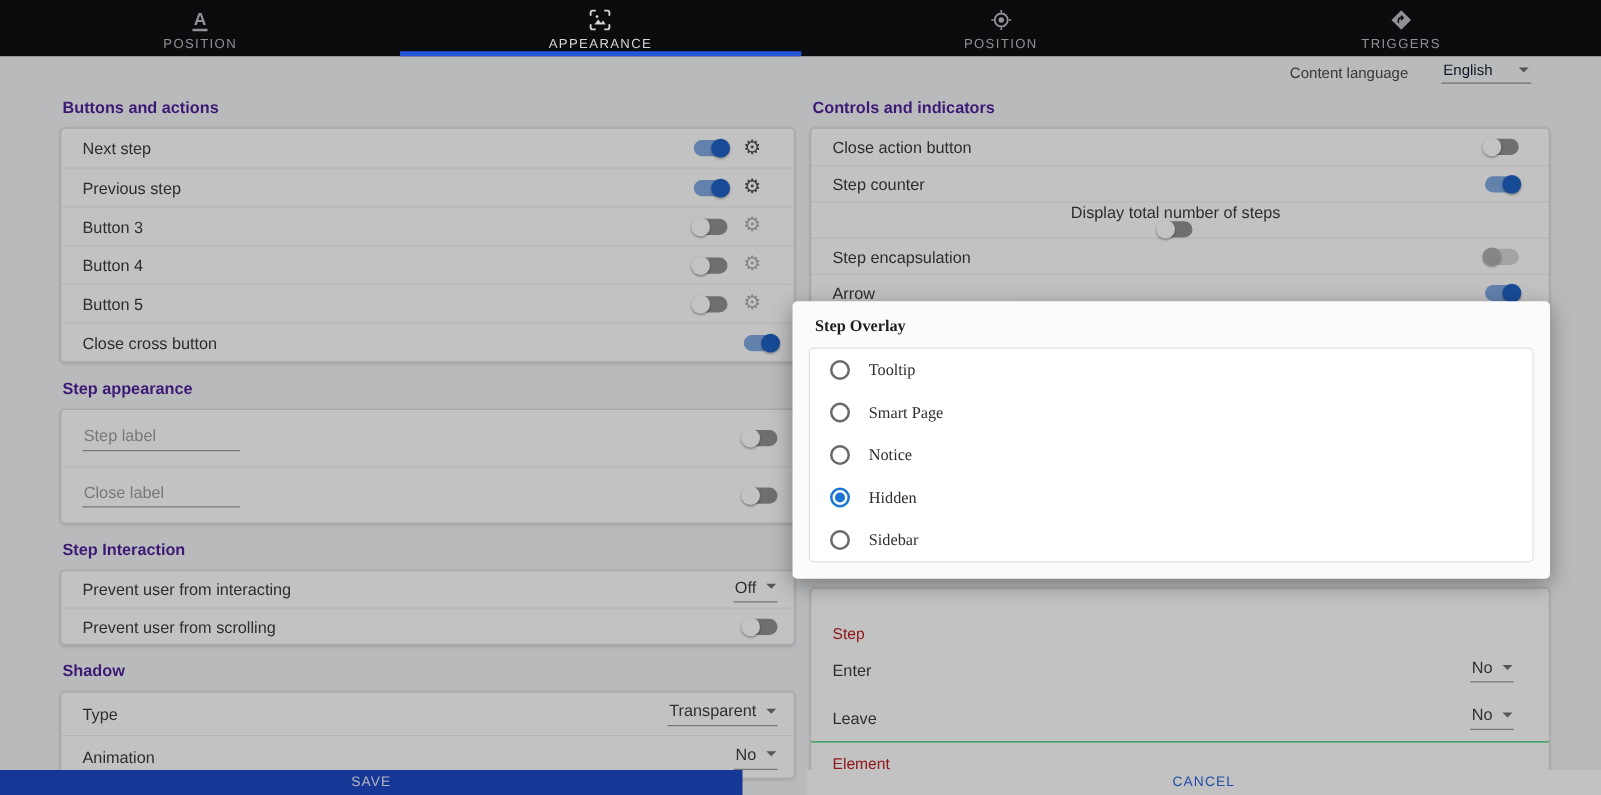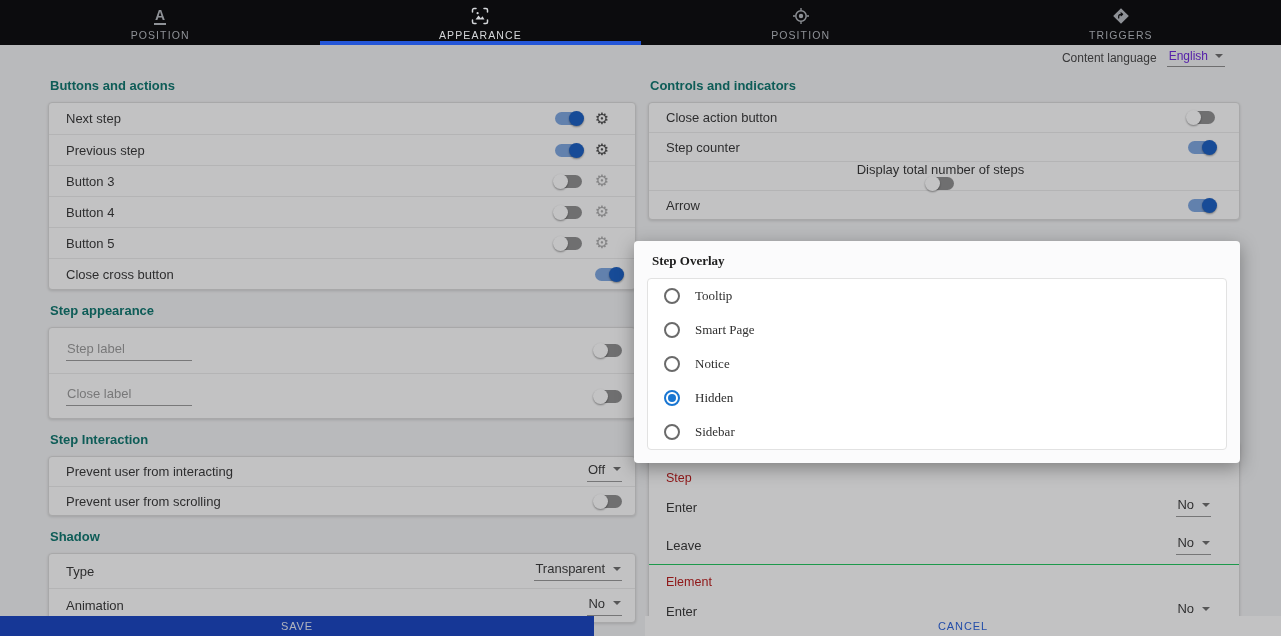--- a/index.html
+++ b/index.html
@@ -25,29 +25,29 @@
   .tab-label{ font-size:10.5px; letter-spacing:1.1px; }
   .tab[data-active="true"]{ color:#d4d6d9; }
   .tab-indicator{ display:none; position:absolute; left:0; right:0; bottom:0; height:4px; background:#2456d8; }
   .tab[data-active="true"] .tab-indicator{ display:block; }
   .tab-icon{ height:18px; display:flex; align-items:flex-end; justify-content:center; }
   .ticon-a{ font-size:14px; font-weight:bold; border-bottom:2px solid currentColor; padding:0 1px 1px; line-height:1; }
   .tab-icon svg{ display:block; }
 
   
   .lang-bar{ position:absolute; top:49px; right:56px; z-index:1; font-size:12px; color:#474747; display:flex; align-items:center; }
-  .lang-value{ margin-left:10px; border-bottom:1px solid #8d8d8d; padding:0 2px 3px; display:inline-flex; align-items:center; gap:7px; cursor:pointer; color:#6d28d9;}
+  .lang-value{ margin-left:26px; border-bottom:1px solid #8d8d8d; padding:0 2px 3px; display:inline-flex; align-items:center; gap:21px; cursor:pointer; color:#0f172a;}
 
   
   .caret{ width:0; height:0; border-left:4px solid transparent; border-right:4px solid transparent; border-top:4.5px solid #6d6d6d; display:inline-block; }
   .col{ position:absolute; top:78px; }
   .col-left{ left:48px; width:588px; }
   .col-right{ left:648px; width:592px; }
   .section{ margin-bottom:13px; }
-  .section-title{ font-size:13px; font-weight:bold; color:#0f766e; margin:0 0 9px 2px; }
+  .section-title{ font-size:13px; font-weight:bold; color:#4c1d95; margin:0 0 9px 2px; }
   .card{
     background:#fcfcfc; border:1px solid #d9d9d9; border-radius:4px;
     box-shadow:0 1px 3px rgba(0,0,0,0.14);
   }
   .row{ display:flex; align-items:center; padding:0 26px 0 17px; border-top:1px solid #e9e9e9; }
   .row:first-child{ border-top:none; }
   .row-label{ flex:1; font-size:13px; color:#383838; }
   .rows-31 .row{ height:31px; }
   .rows-29 .row{ height:29px; }
   .rows-34 .row{ height:34px; }
@@ -299,20 +299,27 @@
             <span class="knob"></span>
           </span>
       </div>
       <div class="row no-gear" style="padding-right:24px;flex-direction:column;" data-state="off">
         <span class="row-label">Display total number of steps</span>
         <span class="toggle">
             <span class="track"></span>
             <span class="knob"></span>
           </span>
       </div>
+      <div class="row no-gear" style="padding-right:24px;" data-state="disabled">
+        <span class="row-label">Step encapsulation</span>
+        <span class="toggle">
+            <span class="track"></span>
+            <span class="knob"></span>
+          </span>
+      </div>
       <div class="row no-gear" style="padding-right:24px;" data-state="on">
         <span class="row-label">Arrow</span>
         <span class="toggle">
             <span class="track"></span>
             <span class="knob"></span>
           </span>
       </div>
     </div>
   </div>
 

